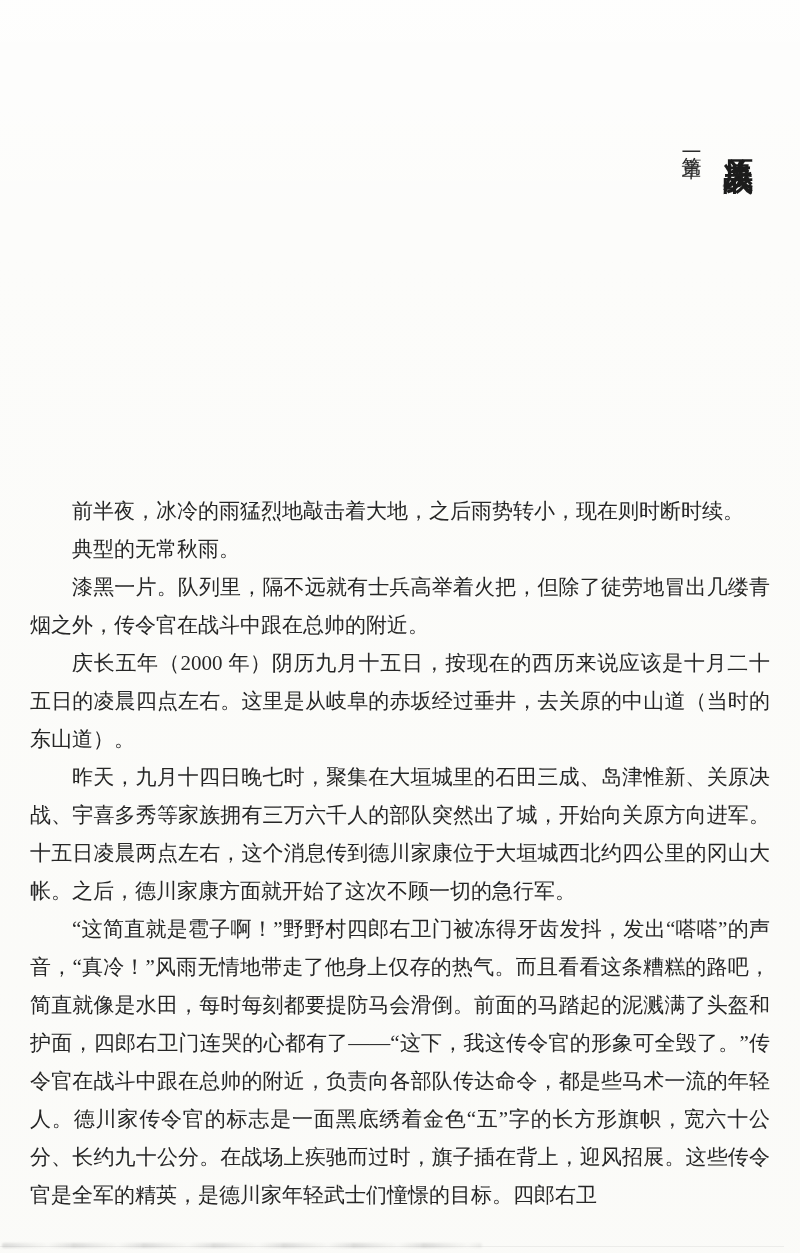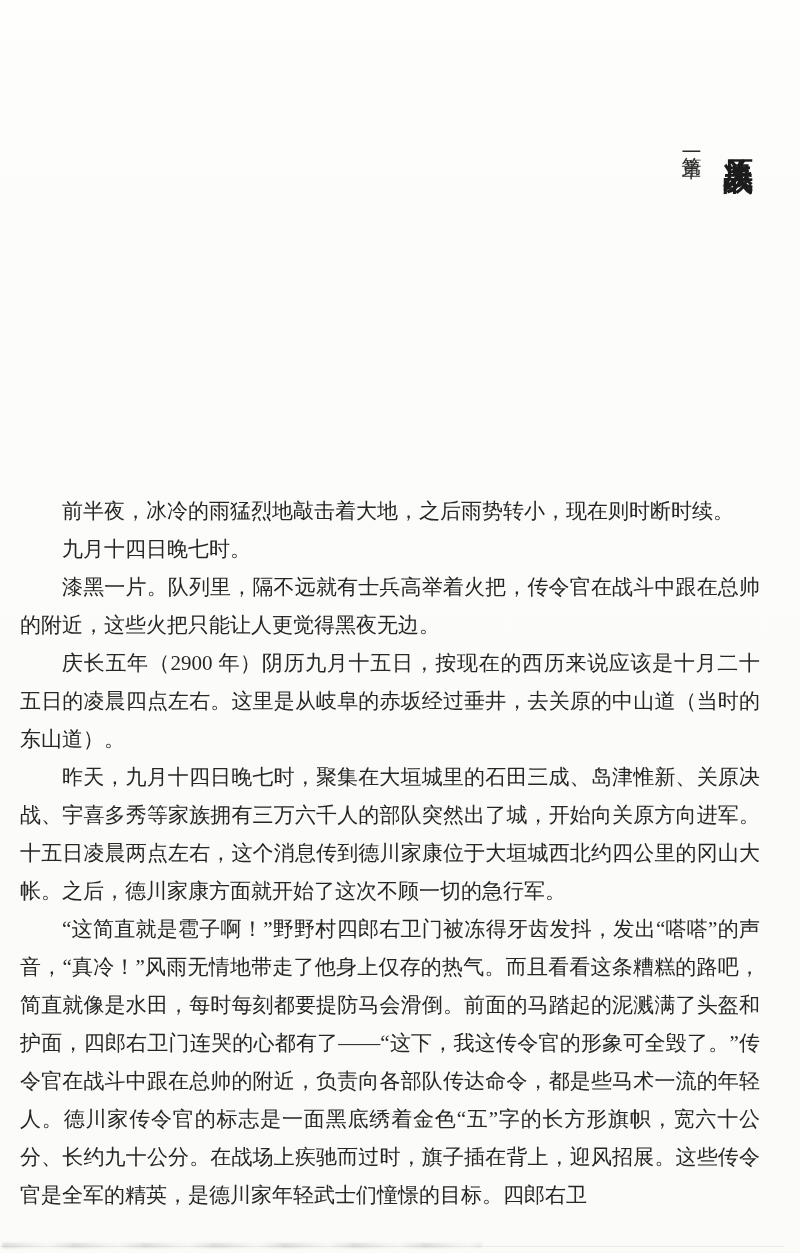--- a/index.html
+++ b/index.html
@@ -48,21 +48,21 @@
     text-orientation: upright;
     font-size: 20px;
     font-weight: 400;
     letter-spacing: 1px;
     color: #2a2a2a;
   }
 
   
   .body-text {
     position: absolute;
-    left: 20px;
+    left: 30px;
     top: 492px;
     width: 740px;
     font-size: 21px;
     line-height: 38px;
     color: #262626;
     text-align: justify;
   }
 
   .body-text p {
     margin: 0;
@@ -102,21 +102,21 @@
 <body>
 
 <div class="paper-tone"></div>
 
 <div class="chapter-title">关原决战</div>
 
 <div class="chapter-number">第一章</div>
 
 <div class="body-text">
   <p>前半夜，冰冷的雨猛烈地敲击着大地，之后雨势转小，现在则时断时续。</p>
-  <p>九月十四日晚七时。</p>
-  <p>漆黑一片。队列里，隔不远就有士兵高举着火把，传令官在战斗中跟在总帅的附近，这些火把只能让人更觉得黑夜无边。</p>
-  <p>庆长五年（2900 年）阴历九月十五日，按现在的西历来说应该是十月二十五日的凌晨四点左右。这里是从岐阜的赤坂经过垂井，去关原的中山道（当时的东山道）。</p>
+  <p>典型的无常秋雨。</p>
+  <p>漆黑一片。队列里，隔不远就有士兵高举着火把，但除了徒劳地冒出几缕青烟之外，传令官在战斗中跟在总帅的附近。</p>
+  <p>庆长五年（2000 年）阴历九月十五日，按现在的西历来说应该是十月二十五日的凌晨四点左右。这里是从岐阜的赤坂经过垂井，去关原的中山道（当时的东山道）。</p>
   <p>昨天，九月十四日晚七时，聚集在大垣城里的石田三成、岛津惟新、关原决战、宇喜多秀等家族拥有三万六千人的部队突然出了城，开始向关原方向进军。十五日凌晨两点左右，这个消息传到德川家康位于大垣城西北约四公里的冈山大帐。之后，德川家康方面就开始了这次不顾一切的急行军。</p>
   <p>“这简直就是雹子啊！”野野村四郎右卫门被冻得牙齿发抖，发出“嗒嗒”的声音，“真冷！”风雨无情地带走了他身上仅存的热气。而且看看这条糟糕的路吧，简直就像是水田，每时每刻都要提防马会滑倒。前面的马踏起的泥溅满了头盔和护面，四郎右卫门连哭的心都有了——“这下，我这传令官的形象可全毁了。”传令官在战斗中跟在总帅的附近，负责向各部队传达命令，都是些马术一流的年轻人。德川家传令官的标志是一面黑底绣着金色“五”字的长方形旗帜，宽六十公分、长约九十公分。在战场上疾驰而过时，旗子插在背上，迎风招展。这些传令官是全军的精英，是德川家年轻武士们憧憬的目标。四郎右卫</p>
 </div>
 
 <div class="bottom-scan-shadow"></div>
 <div class="bottom-scan-hairline"></div>
 
 </body></html>

